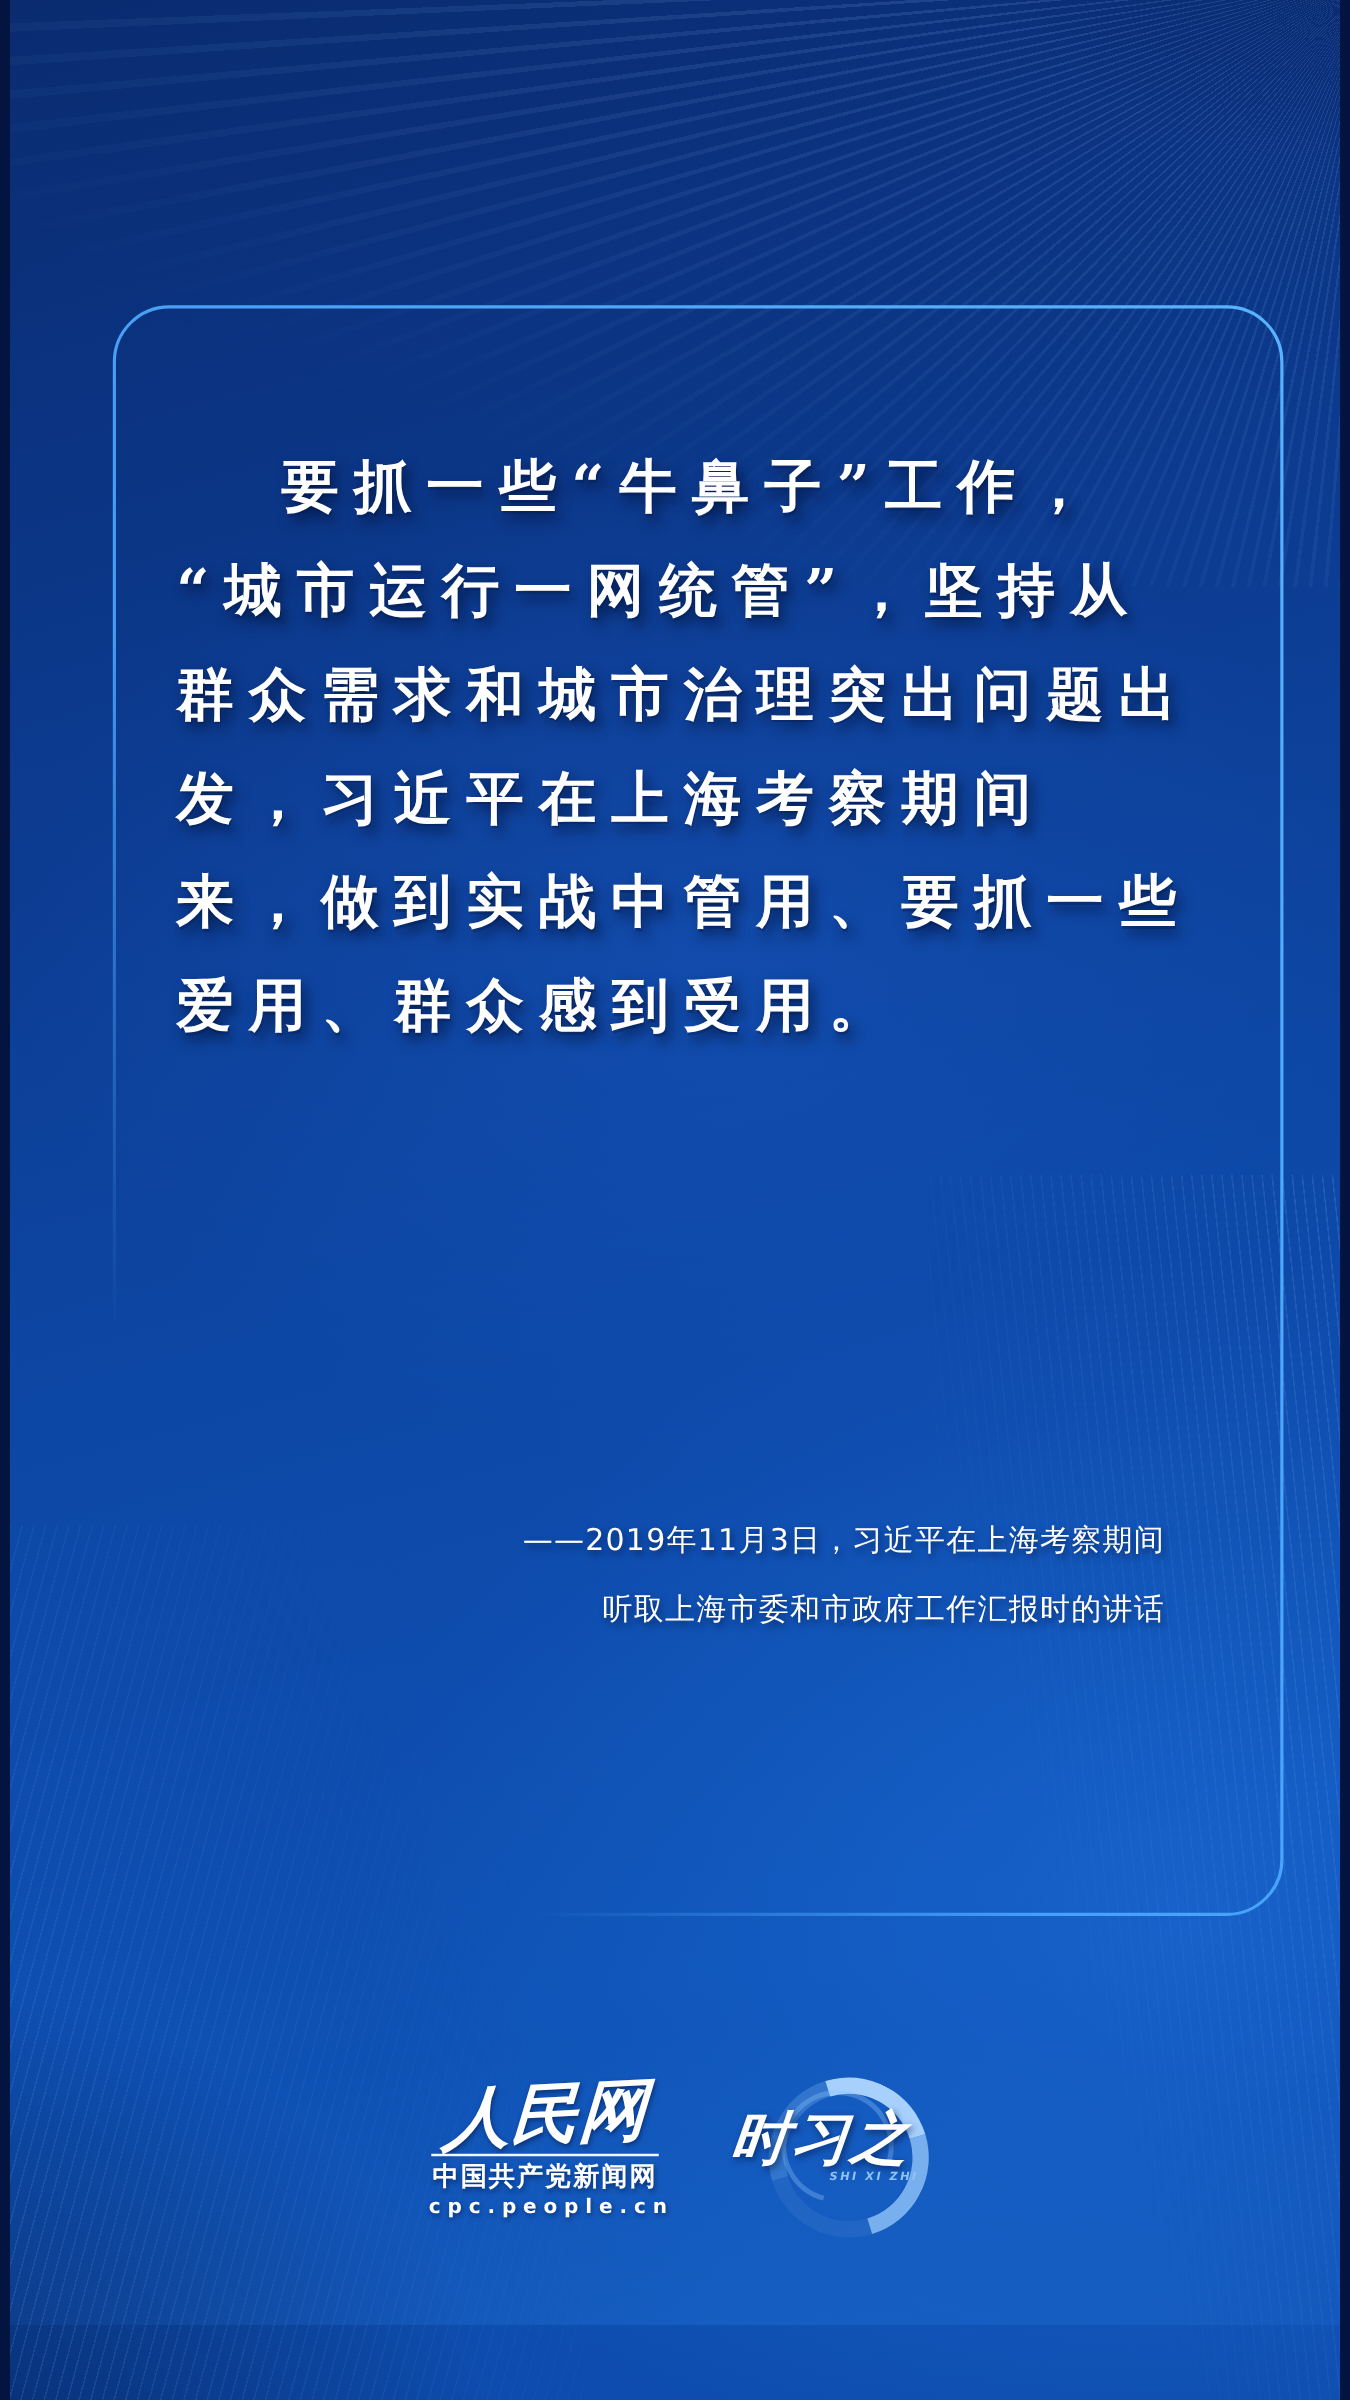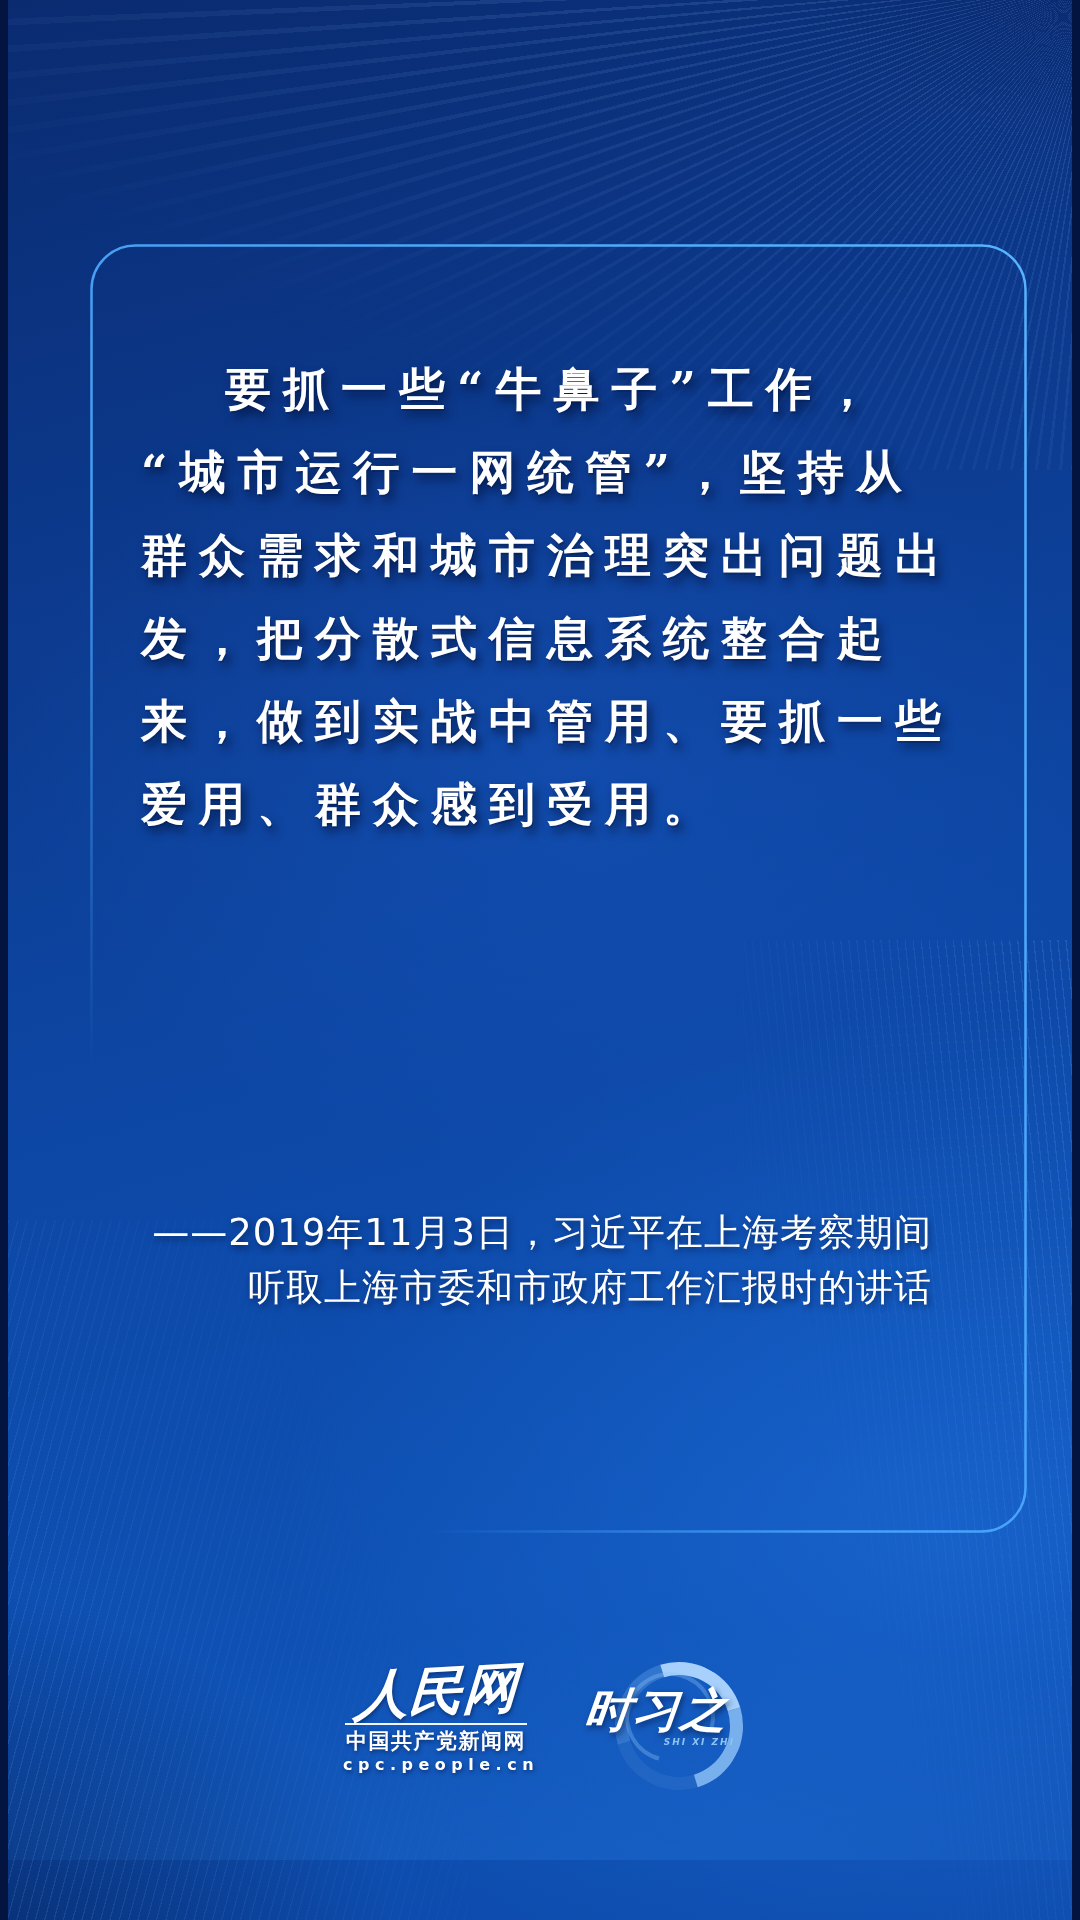--- a/index.html
+++ b/index.html
@@ -57,21 +57,21 @@
     font-family:"DejaVu Serif","Liberation Serif",serif;
     font-weight:bold;font-size:46px;line-height:83px;letter-spacing:12px;
     text-shadow:4px 6px 10px rgba(2,18,58,.75), 1px 2px 0 rgba(6,30,84,.35);
   }
   .quote-line{white-space:nowrap;}
   .quote-line.indent{padding-left:84px;}
   
   .attribution{
     position:absolute;right:140px;top:1205px;width:820px;
     color:#fff;text-align:right;
-    font-size:37px;line-height:55px;letter-spacing:1px;font-weight:400;
+    font-size:24px;line-height:55px;letter-spacing:1px;font-weight:400;
     text-shadow:2px 3px 6px rgba(2,18,58,.6);
   }
   
   .footer{
     position:absolute;left:0;right:0;top:1662px;
     display:flex;justify-content:center;align-items:flex-start;gap:56px;
     color:#fff;
   }
   .pd-logo{width:186px;text-align:center;text-shadow:1px 2px 4px rgba(2,18,58,.55);}
   .pd-script{
@@ -130,21 +130,21 @@
         <stop offset="1" stop-color="#58b3ff" stop-opacity="1"></stop>
       </linearGradient>
     </defs>
     <rect x="83.5" y="245.5" width="934" height="1286" rx="44" fill="none" stroke="url(#frameGrad)" stroke-width="2.5"></rect>
   </svg>
 
   <div class="quote">
     <div class="quote-line indent">要抓一些“牛鼻子”工作，</div>
     <div class="quote-line">“城市运行一网统管”，坚持从</div>
     <div class="quote-line">群众需求和城市治理突出问题出</div>
-    <div class="quote-line">发，把分散式信息系统整合起</div>
+    <div class="quote-line">发，习近平在上海考察期间</div>
     <div class="quote-line">来，做到实战中管用、要抓一些</div>
     <div class="quote-line">爱用、群众感到受用。</div>
   </div>
 
   <div class="attribution">
     <div>——2019年11月3日，习近平在上海考察期间</div>
     <div>听取上海市委和市政府工作汇报时的讲话</div>
   </div>
 
   <div class="footer">

